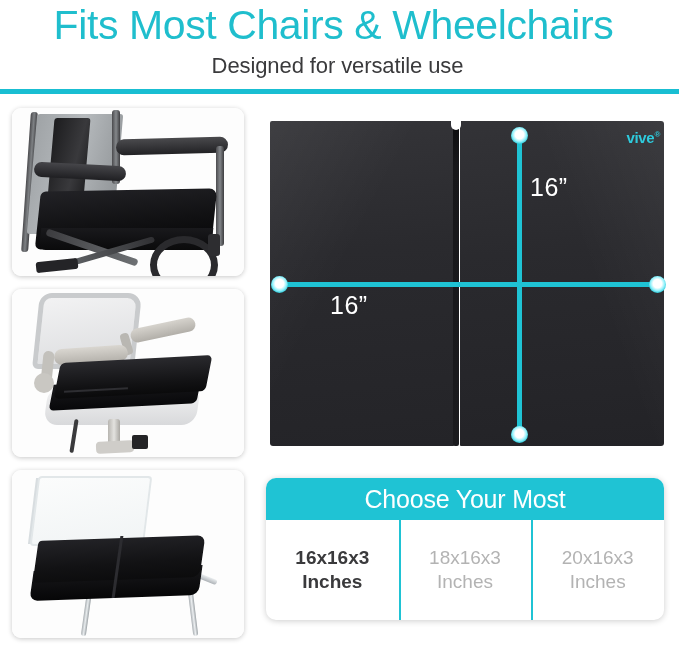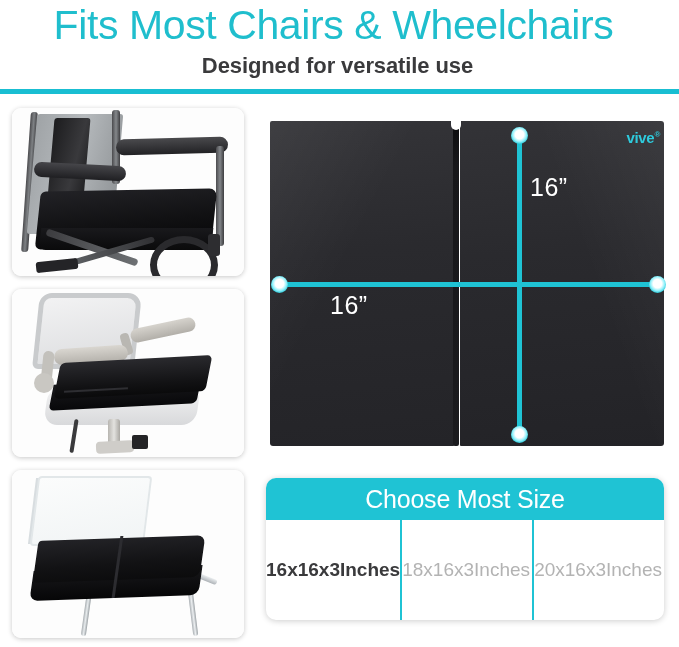--- a/index.html
+++ b/index.html
@@ -29,21 +29,21 @@
     color: #1FBECD;
     font-weight: 400;
     letter-spacing: -0.4px;
     padding-top: 2px;
     white-space: nowrap;
   }
   #subtitle {
     font-size: 22px;
     line-height: 26px;
     color: #3a3a3c;
-    font-weight: 700;
+    font-weight: 400;
     padding-top: 5px;
     letter-spacing: -0.1px;
     margin-left: 8px;
   }
   #divider-bar {
     position: absolute;
     left: 0;
     top: 89px;
     width: 679px;
     height: 5px;
@@ -507,21 +507,21 @@
     letter-spacing: -0.2px;
   }
   #size-options {
     display: flex;
     width: 398px;
     height: 100px;
   }
   .size-option {
     flex: 1 1 0;
     display: flex;
-    flex-direction: row;
+    flex-direction: column;
     align-items: center;
     justify-content: center;
     text-align: center;
     font-size: 19px;
     line-height: 24px;
     color: #b3b3b3;
     font-weight: 400;
     position: relative;
   }
   .size-option + .size-option::before {
@@ -620,21 +620,21 @@
     <div class="dim-dot" id="dim-dot-top"></div>
     <div class="dim-dot" id="dim-dot-bottom"></div>
 
     <div class="dim-label" id="dim-label-h">16”</div>
     <div class="dim-label" id="dim-label-v">16”</div>
 
     <div id="vive-logo"><span>vive</span><sup>®</sup></div>
   </div>
 
   <div id="size-card">
-    <div id="size-card-header">Choose Most Size</div>
+    <div id="size-card-header">Choose Your Most</div>
     <div id="size-options">
 
       <div class="size-option selected">
         <span class="size-dim">16x16x3</span>
         <span class="size-unit">Inches</span>
       </div>
 
       <div class="size-option">
         <span class="size-dim">18x16x3</span>
         <span class="size-unit">Inches</span>

